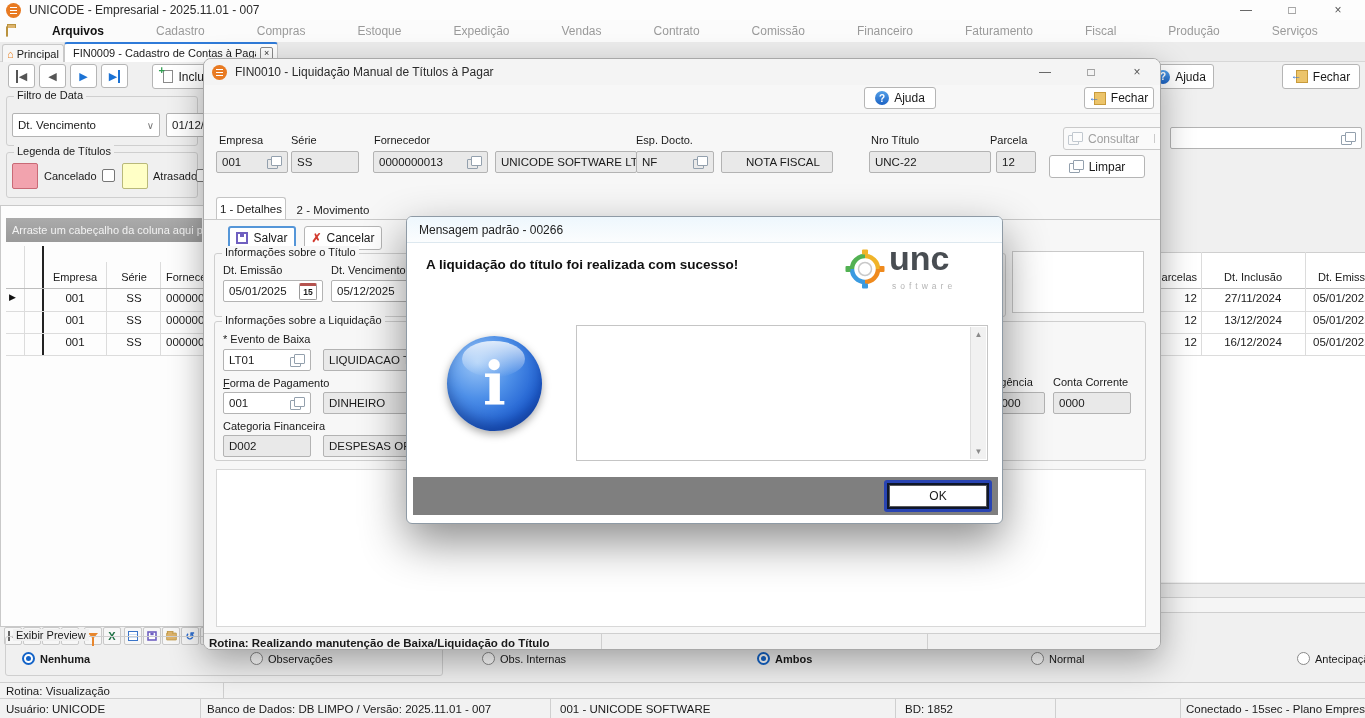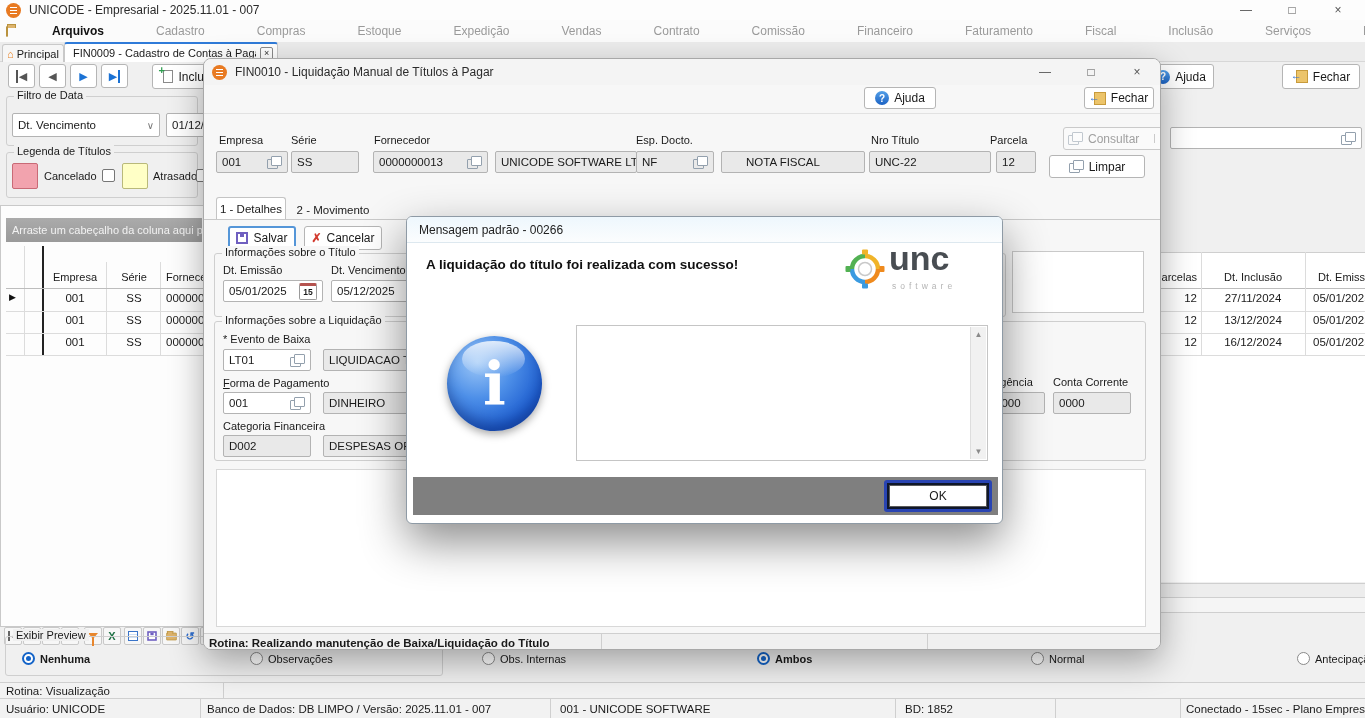--- a/index.html
+++ b/index.html
@@ -95,21 +95,21 @@
   <span class="menu-item dis">Cadastro</span>
   <span class="menu-item dis">Compras</span>
   <span class="menu-item dis">Estoque</span>
   <span class="menu-item dis">Expedição</span>
   <span class="menu-item dis">Vendas</span>
   <span class="menu-item dis">Contrato</span>
   <span class="menu-item dis">Comissão</span>
   <span class="menu-item dis">Financeiro</span>
   <span class="menu-item dis">Faturamento</span>
   <span class="menu-item dis">Fiscal</span>
-  <span class="menu-item dis">Inclusão</span>
+  <span class="menu-item dis">Produção</span>
   <span class="menu-item dis">Serviços</span>
   <span class="menu-item dis">PDV - Retaguarda</span>
   <span class="menu-item dis">Específico</span>
   <span class="penc" style="margin-left:8px;">✎</span>
   <span class="menu-item en" style="padding-left:4px;">Ferramentas</span>
 </div>
 
 <div class="abs" style="left:0;top:42px;width:1365px;height:20px;background:#ececec;border-bottom:1px solid #d7d7d7;"></div>
 <div class="abs flex" style="left:2px;top:44px;width:62px;height:18px;background:#f6f6f6;border:1px solid #c9c9c9;border-bottom:none;border-radius:3px 3px 0 0;padding-left:4px;gap:3px;">
   <span style="color:#e8872e;font-size:11px;">⌂</span>
@@ -321,21 +321,21 @@
       <span class="lk"></span>
   </div>
   <div class="fld" style="left:291px;top:92px;width:142px;height:22px;">
     <span>UNICODE SOFTWARE LTDA</span>
   </div>
   <span class="lbl" style="left:432px;top:75px;">Esp. Docto.</span>
   <div class="fld" style="left:432px;top:92px;width:78px;height:22px;">
     <span>NF</span>
       <span class="lk"></span>
   </div>
-  <div class="fld" style="left:517px;top:92px;width:144px;height:22px;padding-left:24px;">
+  <div class="fld" style="left:517px;top:92px;width:112px;height:22px;padding-left:24px;">
     <span>NOTA FISCAL</span>
   </div>
   <span class="lbl" style="left:667px;top:75px;">Nro Título</span>
   <div class="fld" style="left:665px;top:92px;width:122px;height:22px;">
     <span>UNC-22</span>
   </div>
   <span class="lbl" style="left:786px;top:75px;">Parcela</span>
   <div class="fld" style="left:792px;top:92px;width:40px;height:22px;">
     <span>12</span>
   </div>

